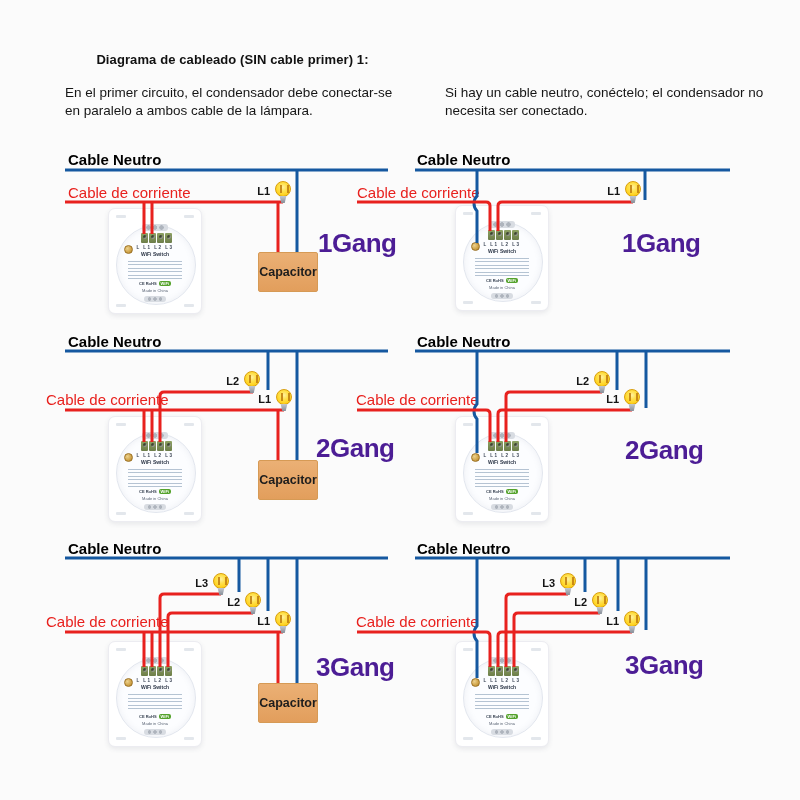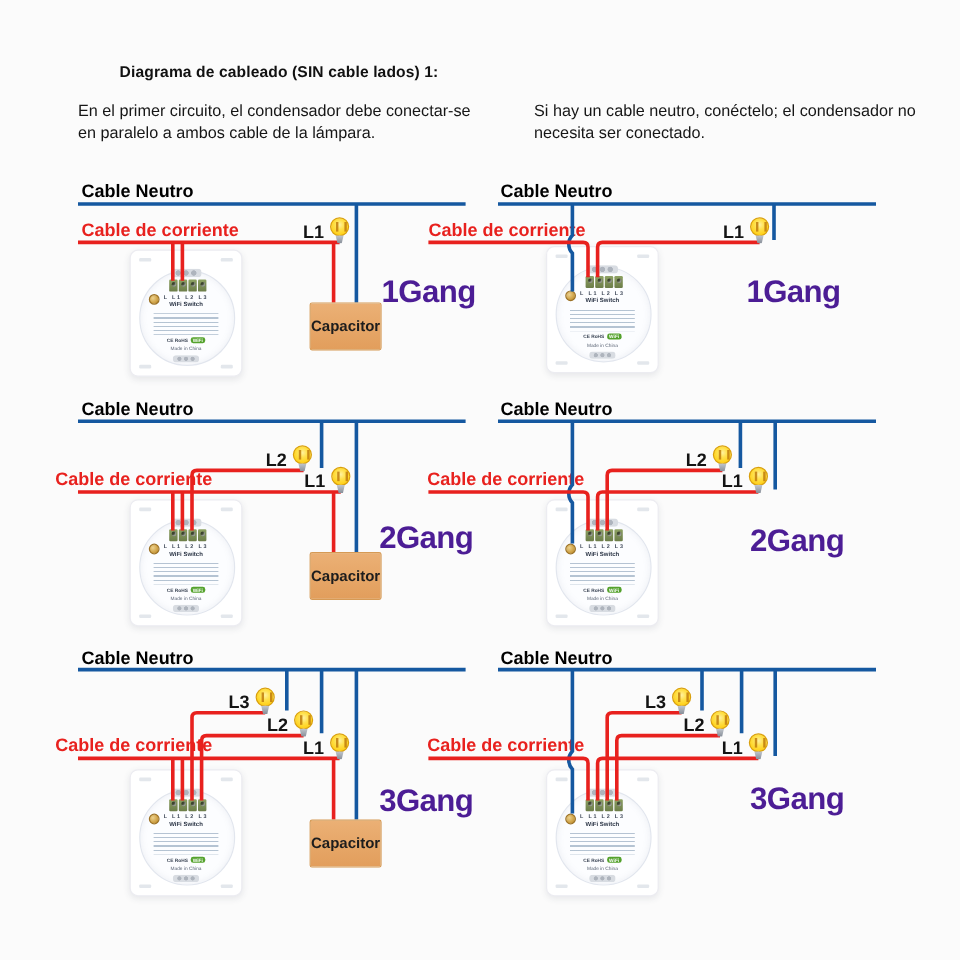--- a/index.html
+++ b/index.html
@@ -4,22 +4,22 @@
 <style>
   html,body{margin:0;padding:0;background:#f4f4f4;}
   #canvas{position:relative;width:800px;height:800px;background:#fbfbfb;overflow:hidden;
           font-family:"Liberation Sans","DejaVu Sans",sans-serif;color:#1a1a1a;}
   .abs{position:absolute;}
   
   .col-title{font-size:13px;font-weight:700;text-align:center;letter-spacing:.1px;color:#111;}
   .col-sub{font-size:13.5px;line-height:17.5px;color:#161616;}
   
   .lbl-neutral{font-size:15px;font-weight:700;color:#000000;}
-  .lbl-live{font-size:15px;font-weight:700;color:#e8211e;}
-  .lamp-label{font-size:15px;font-weight:700;color:#141414;width:32px;text-align:right;}
+  .lbl-live{font-size:15px;font-weight:400;color:#e8211e;}
+  .lamp-label{font-size:11px;font-weight:700;color:#141414;width:32px;text-align:right;}
   .gang{font-size:26px;font-weight:800;color:#4c1d95;letter-spacing:-.5px;}
   
   .capacitor{width:58px;height:38px;background:linear-gradient(#ebb075,#e29e5c);
              border:1px solid #d69a55;border-radius:2px;display:flex;align-items:center;
              justify-content:center;font-size:12.5px;font-weight:700;color:#1d1d1d;z-index:6;}
   
   .bulb{width:18px;height:22px;z-index:7;}
   .bulb .glass{position:absolute;left:1px;top:0;width:16px;height:16px;border-radius:50%;
       background:radial-gradient(circle at 50% 38%,#fff1a0 0%,#ffe14d 35%,#ffd21e 70%,#eeb214 100%);
       border:1px solid #d99f0c;box-sizing:border-box;}
@@ -63,21 +63,21 @@
   .device .origin{position:absolute;left:0;top:79px;width:100%;text-align:center;font-size:4px;color:#5b6575;}
   .device .screw{position:absolute;left:15px;top:36px;width:7px;height:7px;border-radius:50%;
           background:radial-gradient(circle at 35% 35%,#ecd18e,#cfa246 60%,#a87b28);border:.5px solid #9c7226;}
   svg.wires{position:absolute;left:0;top:0;z-index:4;pointer-events:none;}
 </style>
 </head>
 <body>
 
 <div id="canvas">
 
-  <div class="abs col-title" style="left:40px;top:52px;width:385px;">Diagrama de cableado (SIN cable lados) 1:</div>
+  <div class="abs col-title" style="left:40px;top:52px;width:385px;">Diagrama de cableado (SIN cable primer) 1:</div>
   <div class="abs col-sub" style="left:65px;top:84px;width:330px;">En el primer circuito, el condensador debe conectar-se en paralelo a ambos cable de la lámpara.</div>
   <div class="abs col-sub" style="left:400px;top:84px;width:320px;margin-left:45px;">Si hay un cable neutro, conéctelo; el condensador no necesita ser conectado.</div>
 
   <div class="abs device" style="left:108px;top:208px;">
     <i class="mk tl"></i>
       <i class="mk tr"></i>
       <i class="mk bl"></i>
       <i class="mk br"></i>
     <div class="module"></div>
     <div class="tabtop"></div>

